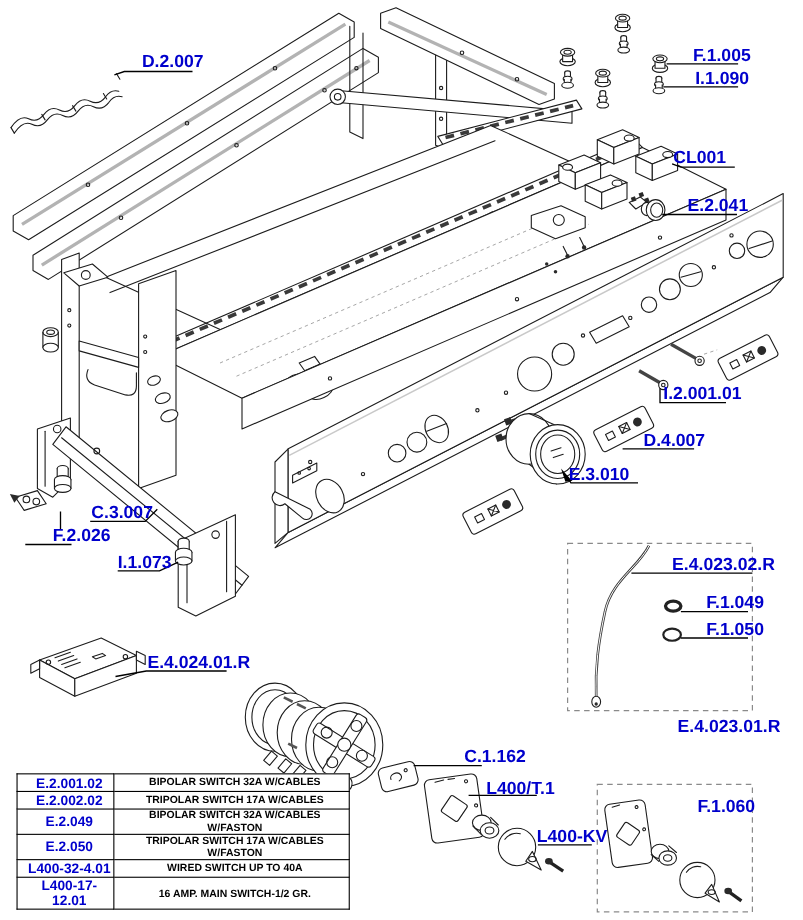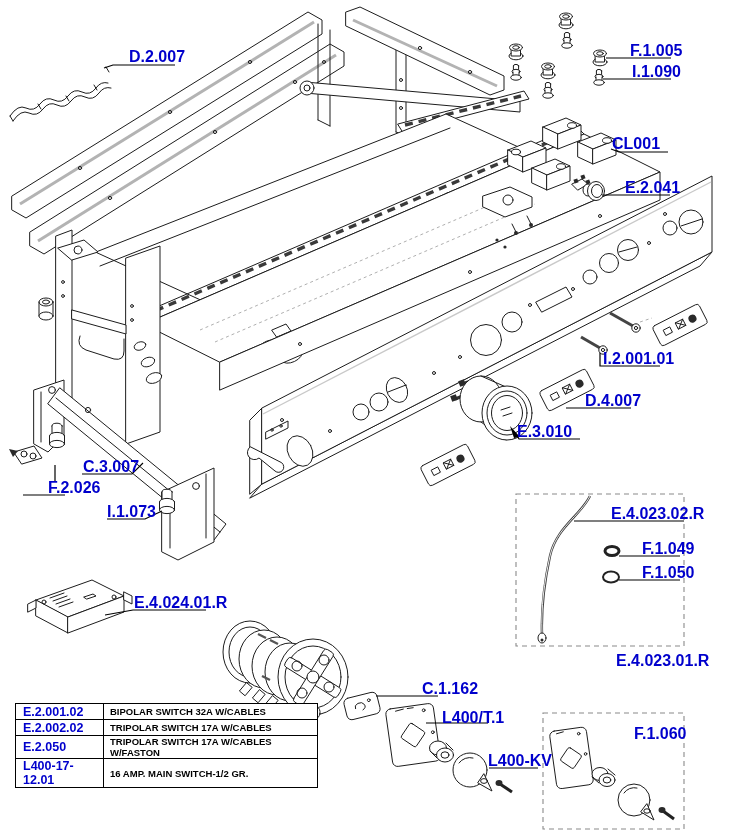--- a/index.html
+++ b/index.html
@@ -17,21 +17,21 @@
   .slot{stroke:#3a3a3a;stroke-width:3.4;stroke-dasharray:8 6;fill:none;}
   .thin{stroke:#9a9a9a;stroke-width:.8;fill:none;stroke-dasharray:3 3;}
   .oring1{stroke:#222;stroke-width:3;fill:none;}
   .oring2{stroke:#222;stroke-width:2;fill:none;}
   .cable{stroke:#3c3c3c;stroke-width:2.4;fill:none;}
   .cablecore{stroke:#fff;stroke-width:.9;fill:none;}
   .callout{position:absolute;font-weight:bold;font-size:16px;line-height:13px;
            color:#0000cc;white-space:nowrap;cursor:pointer;}
   table.parts{position:absolute;left:15px;top:703px;width:302px;border-collapse:collapse;
               table-layout:fixed;background:#fff;}
-  table.parts td{border:1.7px solid #000;height:15px;overflow:hidden;}
+  table.parts td{border:1.7px solid #000;height:15px;overflow:hidden;text-align:center;}
   td.code{font-weight:bold;font-size:12.5px;color:#0000cc;padding:0 0 0 7px;}
   td.desc{font-weight:bold;font-size:9.5px;color:#000;padding:0 0 0 6px;letter-spacing:0;}
 </style>
 </head>
 <body>
 
 <div id="stage">
 
 <svg id="drawing" width="730" height="836" viewBox="0 0 730 836">
 
@@ -491,22 +491,30 @@
     <tbody>
       <tr>
         <td class="code">E.2.001.02</td>
         <td class="desc">BIPOLAR SWITCH 32A W/CABLES</td>
       </tr>
       <tr>
         <td class="code">E.2.002.02</td>
         <td class="desc">TRIPOLAR SWITCH 17A W/CABLES</td>
       </tr>
       <tr>
+        <td class="code">E.2.049</td>
+        <td class="desc">BIPOLAR SWITCH 32A W/CABLES W/FASTON</td>
+      </tr>
+      <tr>
         <td class="code">E.2.050</td>
         <td class="desc">TRIPOLAR SWITCH 17A W/CABLES W/FASTON</td>
+      </tr>
+      <tr>
+        <td class="code">L400-32-4.01</td>
+        <td class="desc">WIRED SWITCH UP TO 40A</td>
       </tr>
       <tr>
         <td class="code">L400-17-12.01</td>
         <td class="desc">16 AMP. MAIN SWITCH-1/2 GR.</td>
       </tr>
     </tbody>
   </table>
 
 </div>
 

